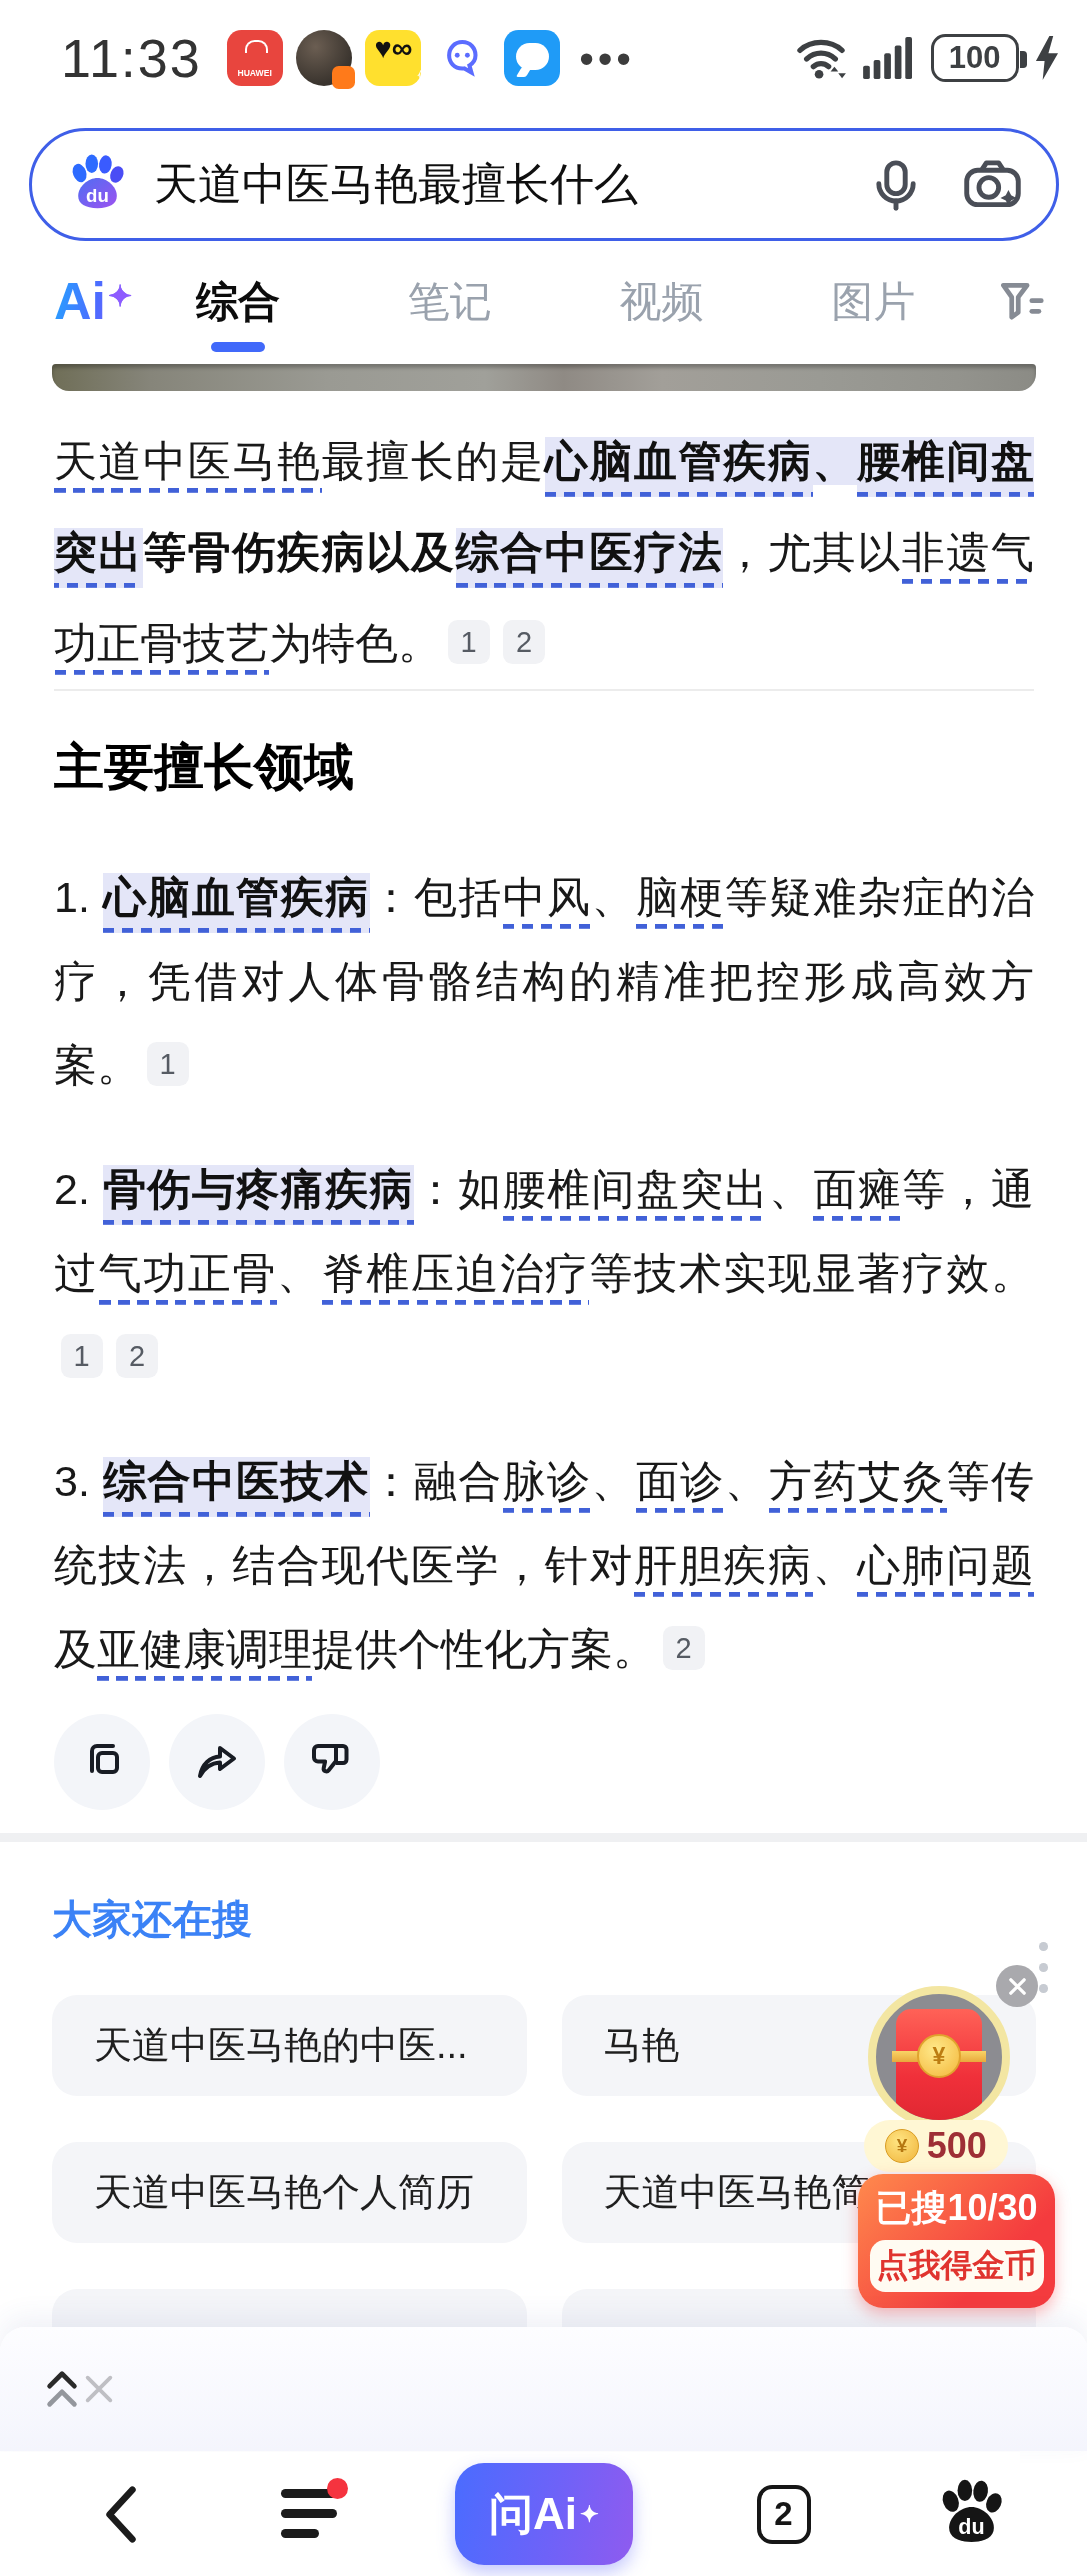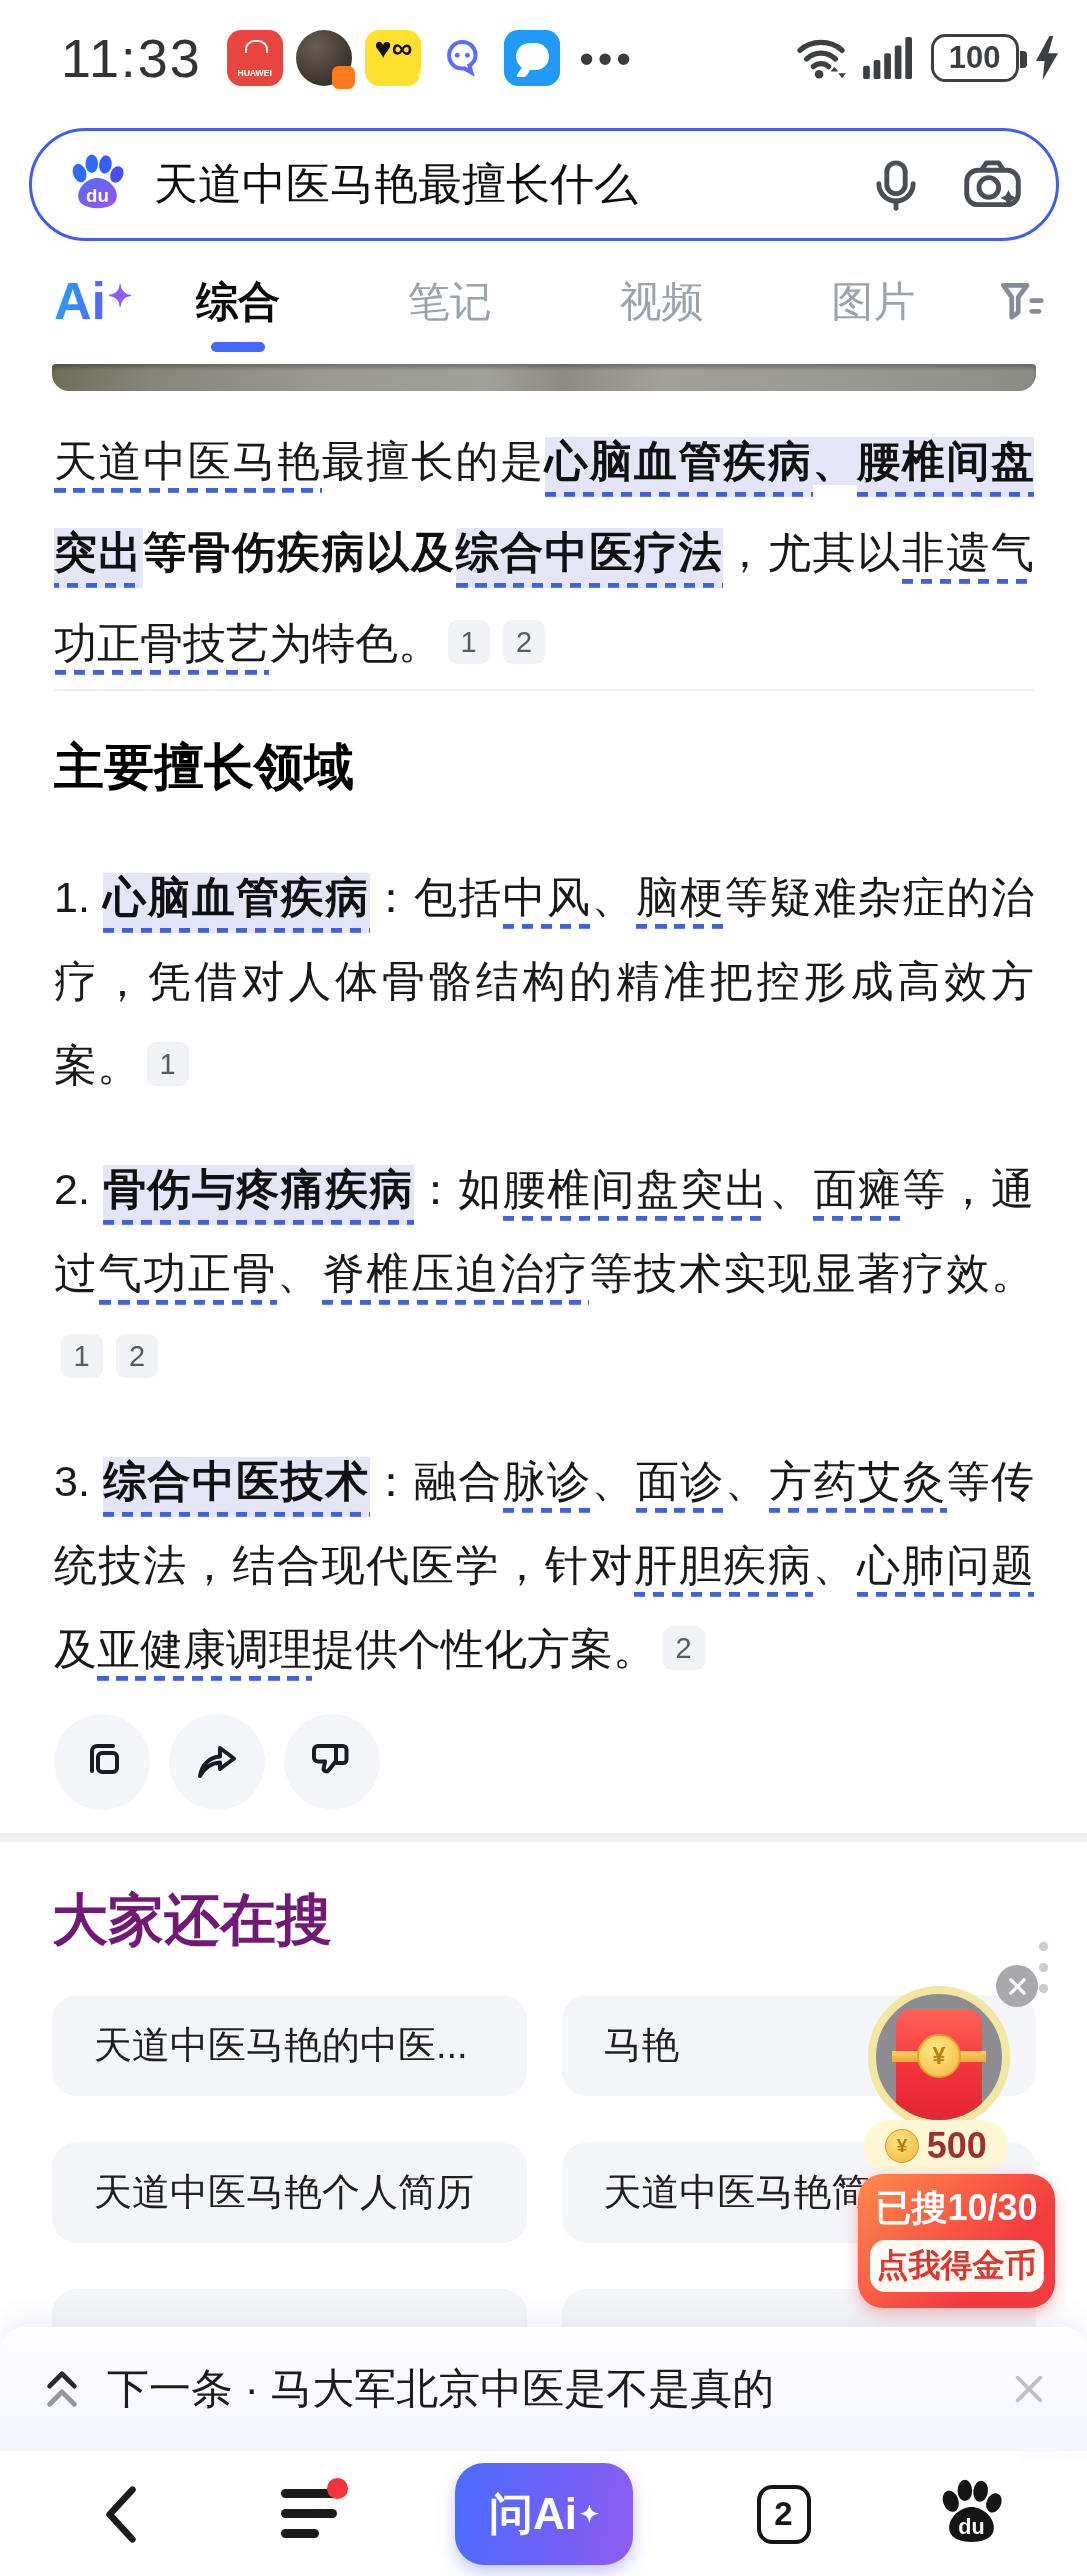--- a/index.html
+++ b/index.html
@@ -61,21 +61,21 @@
   .hr{height:1.9px;background:#ececec;margin-top:0px;}
   .section-title{margin-top:48px;font-size:50px;font-weight:700;color:#000;line-height:57px;}
 
   
   .actions{display:flex;gap:19px;margin-top:23px;}
   .act-btn{width:96px;height:96px;border-radius:50%;background:#f3f5f9;display:flex;align-items:center;justify-content:center;}
 
   
   .divider-band{height:9.6px;background:#eff0f2;}
   .related{padding:0 52px;position:relative;}
-  .related-title{margin-top:48px;font-size:56px;font-weight:700;color:#701a75;line-height:59px;}
+  .related-title{margin-top:48px;font-size:40px;font-weight:700;color:#3b82f6;line-height:59px;}
   .kebab{position:absolute;right:40px;top:52px;display:flex;flex-direction:column;gap:12.4px;}
   .kebab i{width:8.6px;height:8.6px;border-radius:50%;background:#c7cbd2;}
   .chips{margin-top:46px;display:flex;flex-direction:column;gap:46px;}
   .chip-row{display:flex;gap:35px;}
   .chip{width:475px;height:101px;background:#f4f5f8;border-radius:25px;font-size:38px;color:#1f1f1f;line-height:101px;padding:0 42px;box-sizing:border-box;white-space:nowrap;overflow:hidden;}
   .chip.empty{color:transparent;}
 
   
   .rp-close{position:absolute;left:996px;top:1965px;width:42px;height:42px;border-radius:50%;background:#a9a9ad;display:flex;align-items:center;justify-content:center;z-index:6;}
   .rp-circle{position:absolute;left:868px;top:1986px;width:126px;height:126px;border:8.6px solid #f3e6a2;border-radius:50%;background:rgba(110,110,115,.78);overflow:hidden;z-index:5;}
@@ -297,21 +297,20 @@
     <div class="rp-cta">点我得金币</div>
   </div>
 
   <div class="nextbar">
     <span>
       <svg width="40" height="48" viewBox="0 0 42 50">
           <path d="M8 22 L21 9 L34 22" fill="none" stroke="#2a2a2a" stroke-width="5" stroke-linecap="round" stroke-linejoin="round"></path>
           <path d="M8 41 L21 28 L34 41" fill="none" stroke="#94979d" stroke-width="5" stroke-linecap="round" stroke-linejoin="round"></path>
         </svg>
     </span>
-    <div class="next-label">下一条 · 马大军北京中医是不是真的</div>
     <span>
       <svg width="34" height="34" viewBox="0 0 36 36">
           <path d="M6 6 L30 30 M30 6 L6 30" stroke="#bfbfc4" stroke-width="4" stroke-linecap="round"></path>
         </svg>
     </span>
   </div>
 
   <div class="navbar">
     <div class="nav-slot" style="left:82px;width:77px;">
       <svg width="38" height="61" viewBox="0 0 40 64">

